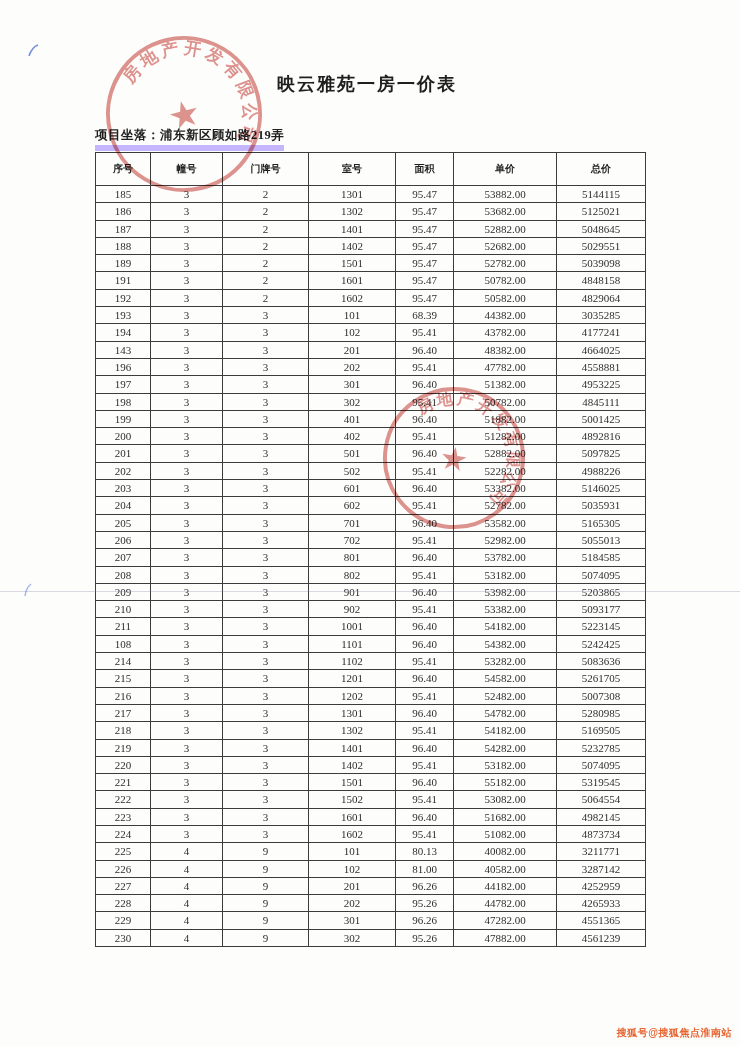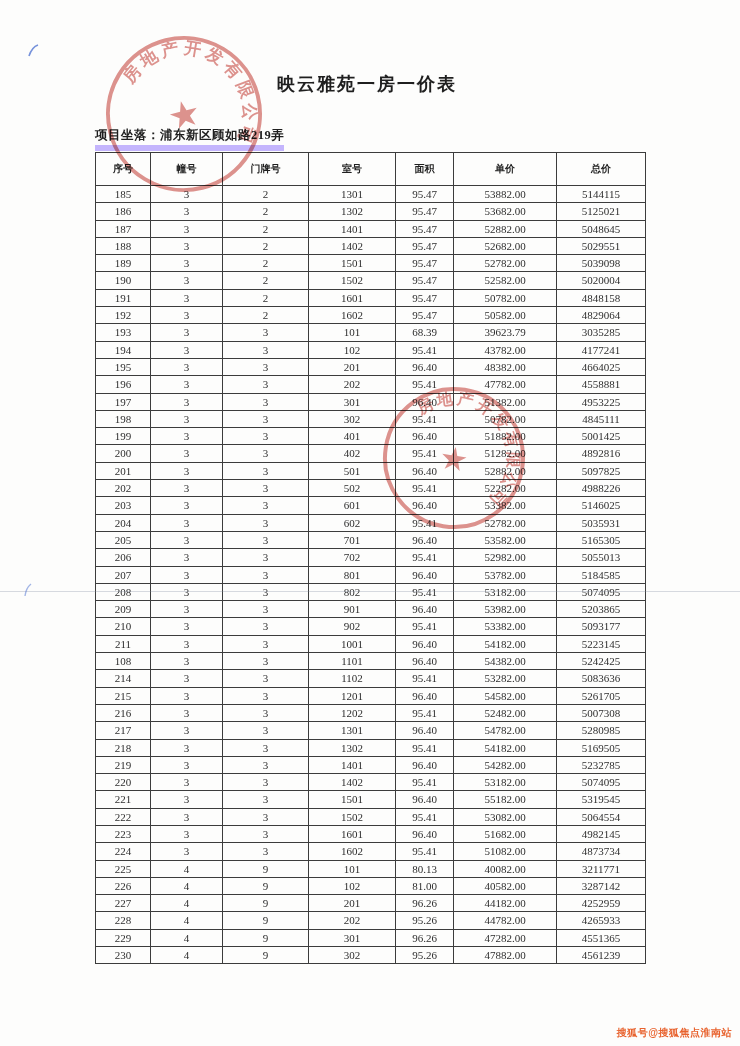--- a/index.html
+++ b/index.html
@@ -139,29 +139,20 @@
         <tr>
           <td>189</td>
           <td>3</td>
           <td>2</td>
           <td>1501</td>
           <td>95.47</td>
           <td>52782.00</td>
           <td>5039098</td>
         </tr>
         <tr>
-          <td>190</td>
-          <td>3</td>
-          <td>2</td>
-          <td>1502</td>
-          <td>95.47</td>
-          <td>52582.00</td>
-          <td>5020004</td>
-        </tr>
-        <tr>
           <td>191</td>
           <td>3</td>
           <td>2</td>
           <td>1601</td>
           <td>95.47</td>
           <td>50782.00</td>
           <td>4848158</td>
         </tr>
         <tr>
           <td>192</td>
@@ -171,34 +162,34 @@
           <td>95.47</td>
           <td>50582.00</td>
           <td>4829064</td>
         </tr>
         <tr>
           <td>193</td>
           <td>3</td>
           <td>3</td>
           <td>101</td>
           <td>68.39</td>
-          <td>39623.79</td>
+          <td>44382.00</td>
           <td>3035285</td>
         </tr>
         <tr>
           <td>194</td>
           <td>3</td>
           <td>3</td>
           <td>102</td>
           <td>95.41</td>
           <td>43782.00</td>
           <td>4177241</td>
         </tr>
         <tr>
-          <td>195</td>
+          <td>143</td>
           <td>3</td>
           <td>3</td>
           <td>201</td>
           <td>96.40</td>
           <td>48382.00</td>
           <td>4664025</td>
         </tr>
         <tr>
           <td>196</td>
           <td>3</td>

